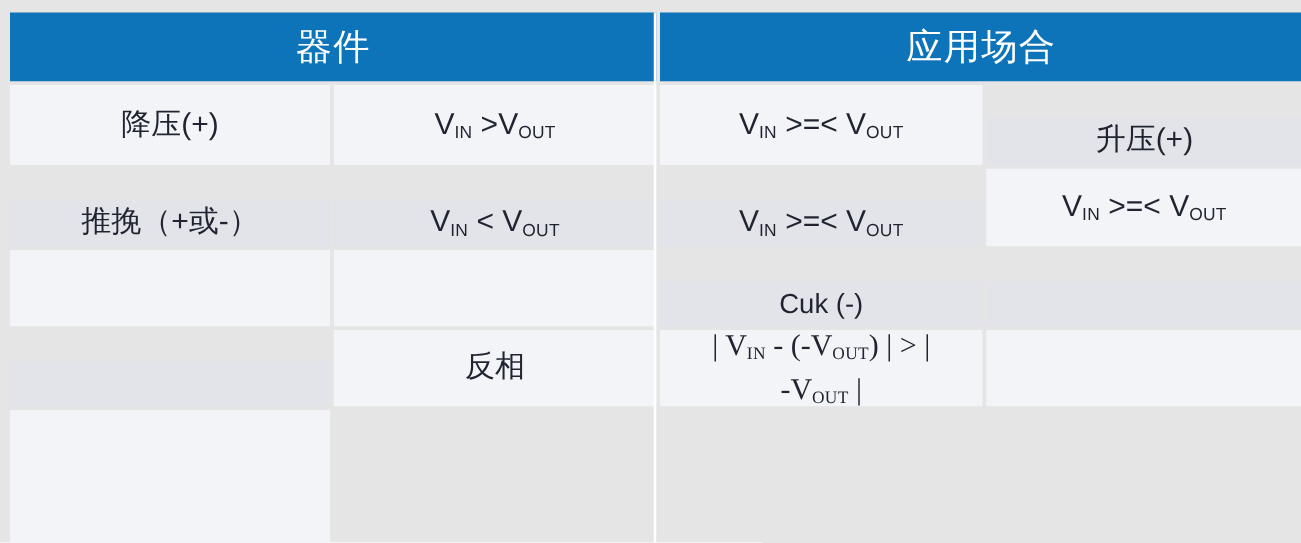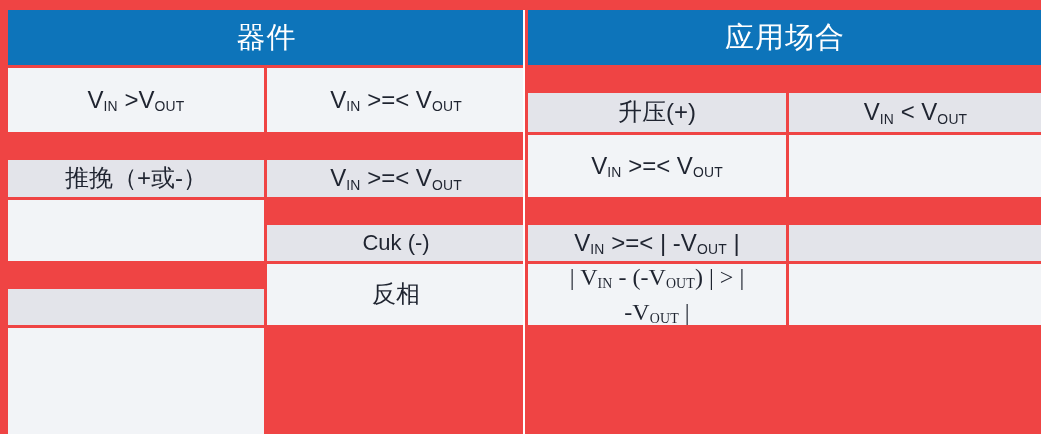--- a/index.html
+++ b/index.html
@@ -12,21 +12,21 @@
     height: 434px;
     font-family: "Liberation Sans", "DejaVu Sans", sans-serif;
     overflow: hidden;
   }
   .table-wrap {
     position: relative;
     width: 1041px;
     height: 434px;
     box-sizing: border-box;
     padding: 10px 8px 0 8px;
-    background: #ef4444;
+    background: #e5e5e5;
   }
   .grid {
     display: grid;
     grid-template-columns: 256px 258px 258px 253px;
     grid-template-rows: 55px 64px 62px 61px 61px 112px;
     column-gap: 3px;
     row-gap: 3px;
     width: 1025px;
   }
   .cell {
@@ -89,54 +89,54 @@
   <div class="grid">
 
     <div class="cell hdr hdr-left">
       <span>器件</span>
     </div>
     <div class="cell hdr hdr-right">
       <span>应用场合</span>
     </div>
 
     <div class="cell light">
+      <span class="cell-txt"><span>降压(+)</span></span>
+    </div>
+    <div class="cell light">
       <span class="cell-txt formula"><span>V</span><sub>IN</sub><span> &gt;V</span><sub>OUT</sub><span></span></span>
     </div>
     <div class="cell light">
       <span class="cell-txt formula"><span>V</span><sub>IN</sub><span> &gt;=&lt; V</span><sub>OUT</sub><span></span></span>
     </div>
 
     <div class="cell dark">
       <span class="cell-txt"><span>升压(+)</span></span>
     </div>
     <div class="cell dark">
-      <span class="cell-txt formula"><span>V</span><sub>IN</sub><span> &lt; V</span><sub>OUT</sub><span></span></span>
+      <span class="cell-txt"><span>推挽（+或-）</span></span>
     </div>
     <div class="cell dark">
-      <span class="cell-txt"><span>推挽（+或-）</span></span>
+      <span class="cell-txt formula"><span>V</span><sub>IN</sub><span> &lt; V</span><sub>OUT</sub><span></span></span>
     </div>
     <div class="cell dark">
       <span class="cell-txt formula"><span>V</span><sub>IN</sub><span> &gt;=&lt; V</span><sub>OUT</sub><span></span></span>
     </div>
 
     <div class="cell light">
       <span class="cell-txt formula"><span>V</span><sub>IN</sub><span> &gt;=&lt; V</span><sub>OUT</sub><span></span></span>
     </div>
     <div class="cell light empty">
       <span class="cell-txt"></span>
     </div>
     <div class="cell light empty">
       <span class="cell-txt"></span>
     </div>
 
     <div class="cell dark">
       <span class="cell-txt small"><span>Cuk (-)</span></span>
-    </div>
-    <div class="cell dark">
-      <span class="cell-txt formula"><span>V</span><sub>IN</sub><span> &gt;=&lt; | -V</span><sub>OUT</sub><span> |</span></span>
     </div>
     <div class="cell dark empty">
       <span class="cell-txt"></span>
     </div>
     <div class="cell dark empty">
       <span class="cell-txt"></span>
     </div>
 
     <div class="cell light">
       <span class="cell-txt multi stack">

